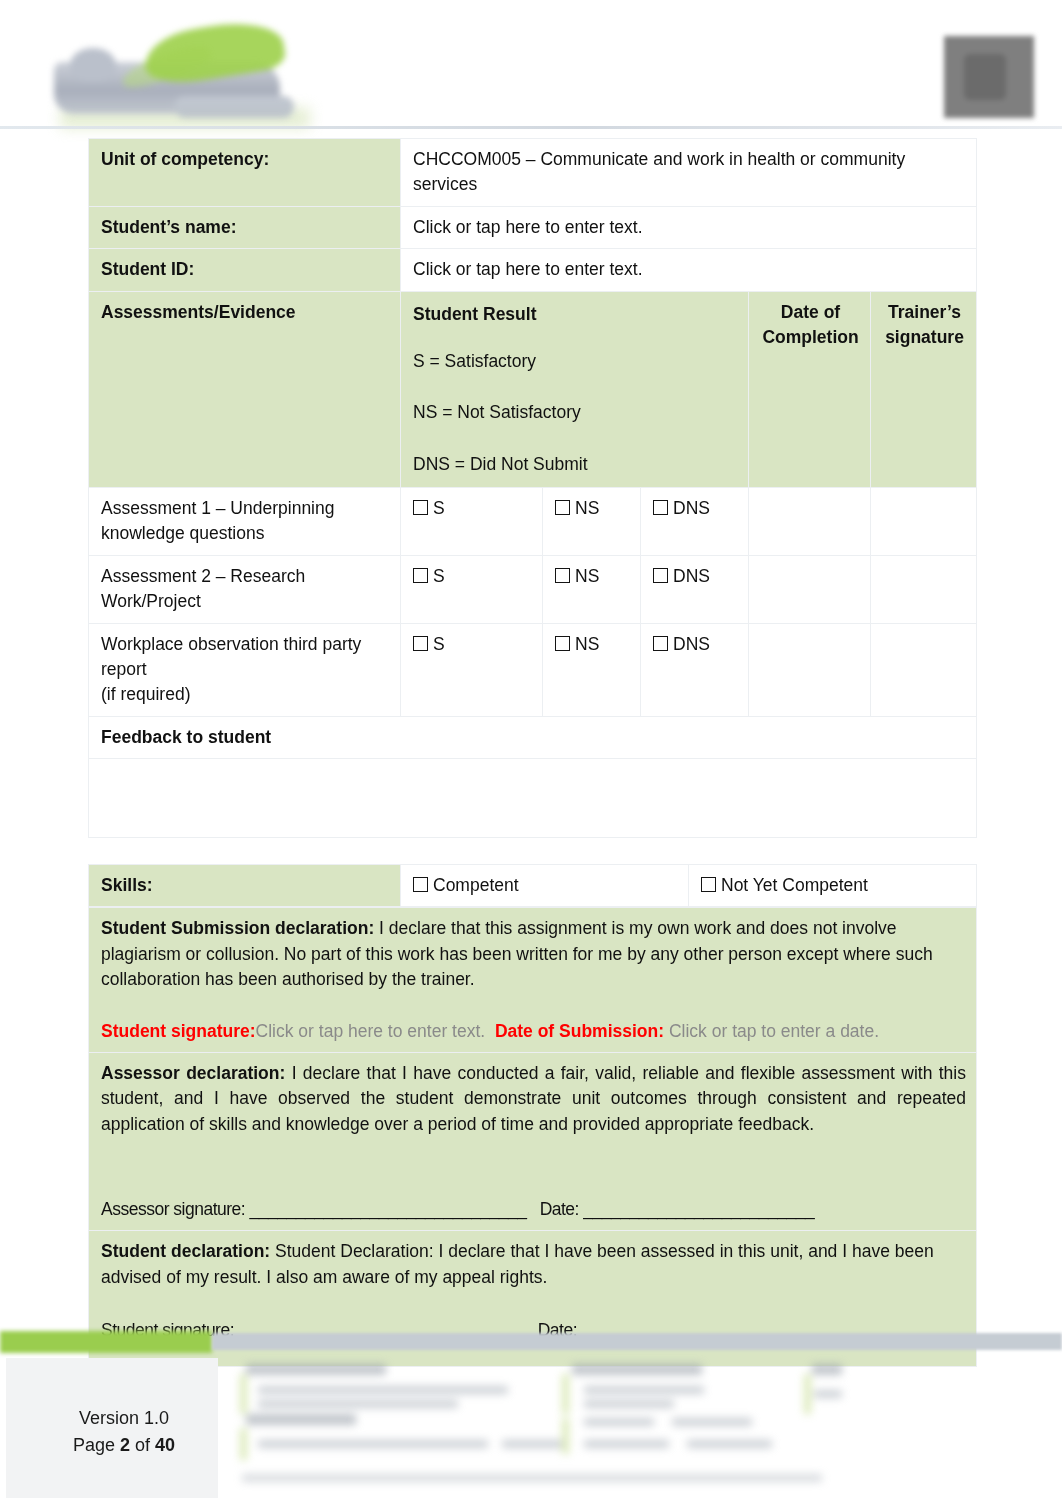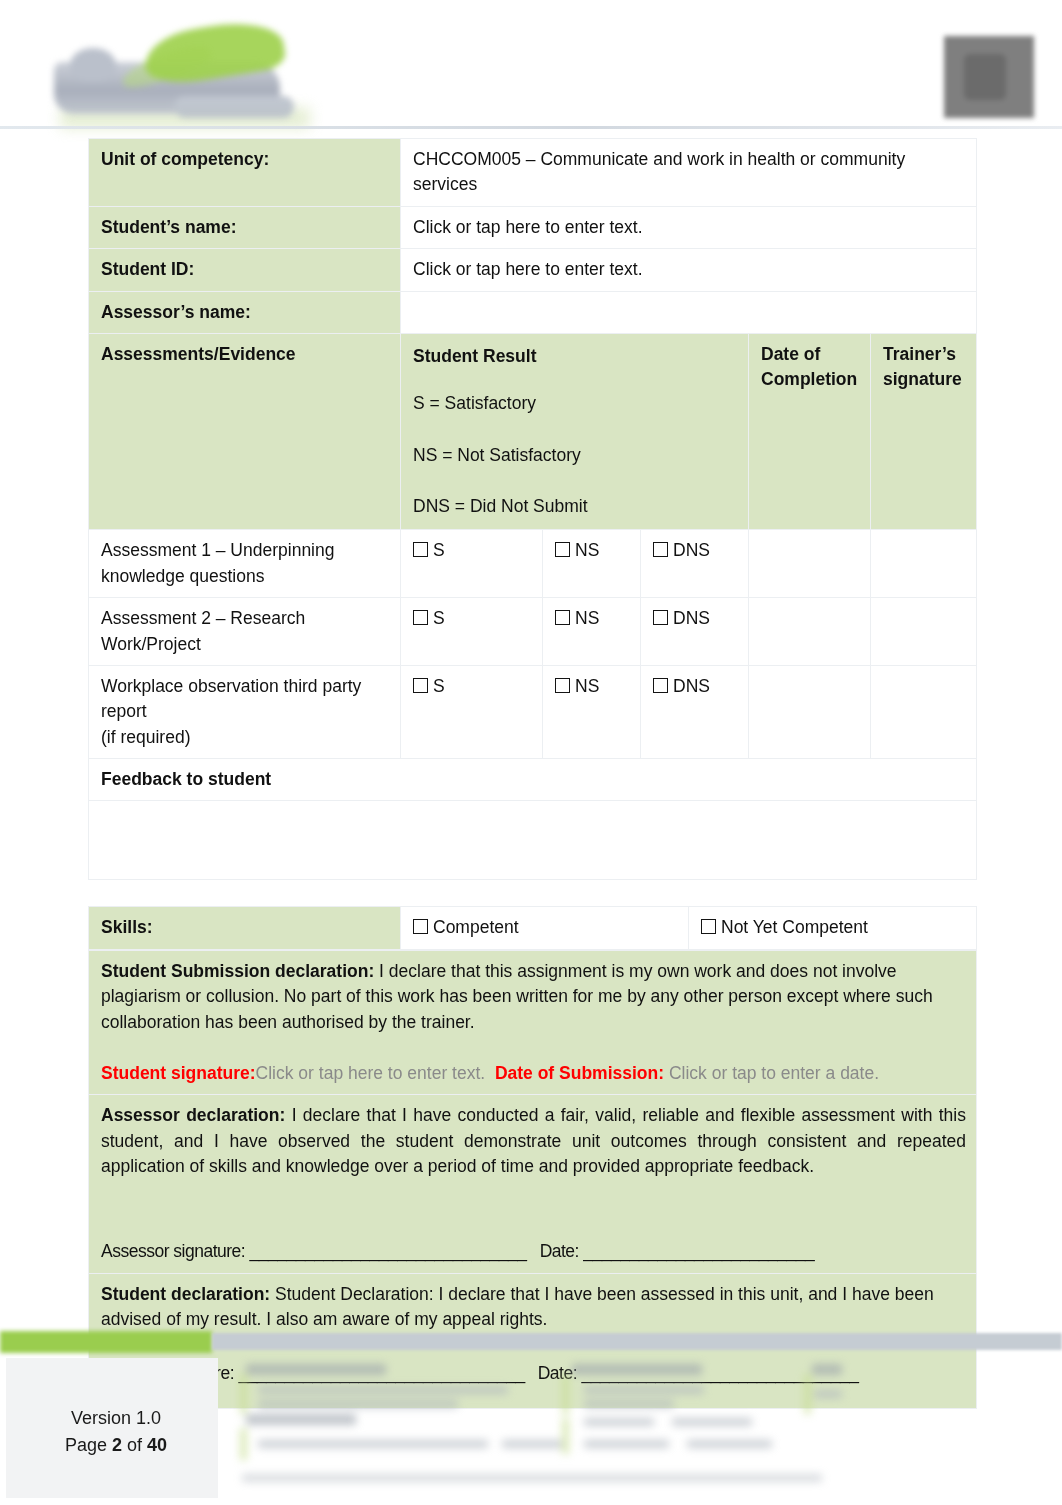--- a/index.html
+++ b/index.html
@@ -118,21 +118,21 @@
     vertical-align: top;
     padding: 8px 10px 8px 12px;
     font-size: 17.5px;
     line-height: 1.45;
     color: #111111;
   }
   .green { background: #d9e5c3; }
   .bold { font-weight: bold; }
   .red { color: #ff0000; }
   .grey { color: #8a8a8a; }
-  .center { }
+  .center { text-align: center; }
   .vmid { vertical-align: middle; }
 
   td.label-cell {
     font-weight: bold;
     padding-top: 12px;
     padding-bottom: 12px;
   }
   td.unit-val {
     padding-top: 12px;
     line-height: 1.6;
@@ -208,21 +208,21 @@
     filter: blur(1.6px);
   }
   .footer-left-box {
     position: absolute;
     left: 6px; top: 1358px;
     width: 212px; height: 140px;
     background: #f2f3f4;
   }
   .footer-version {
     position: absolute;
-    left: 10px; top: 1405px;
+    left: 18px; top: 1405px;
     width: 212px;
     text-align: center;
     font-size: 18px;
     line-height: 1.5;
     color: #1a1a1a;
   }
   .footer-blur {
     position: absolute;
     left: 232px; top: 1356px;
     width: 610px; height: 130px;
@@ -272,24 +272,20 @@
       <tr>
         <td class="green label-cell red">Student’s name:</td>
         <td class="placeholder" colspan="5">Click or tap here to enter text.</td>
       </tr>
 
       <tr>
         <td class="green label-cell red">Student ID:</td>
         <td class="placeholder" colspan="5">Click or tap here to enter text.</td>
       </tr>
 
-      <tr>
-        <td class="green label-cell">Assessor’s name:</td>
-        <td colspan="5"></td>
-      </tr>
 
       <tr>
         <td class="green bold vmid">Assessments/Evidence</td>
         <td class="green sr-head" colspan="3">
           <div class="title">Student Result</div>
           <div class="line">S = Satisfactory</div>
           <div class="line">NS = Not Satisfactory</div>
           <div class="line">DNS = Did Not Submit</div>
         </td>
         <td class="green bold center vmid">Date of Completion</td>

